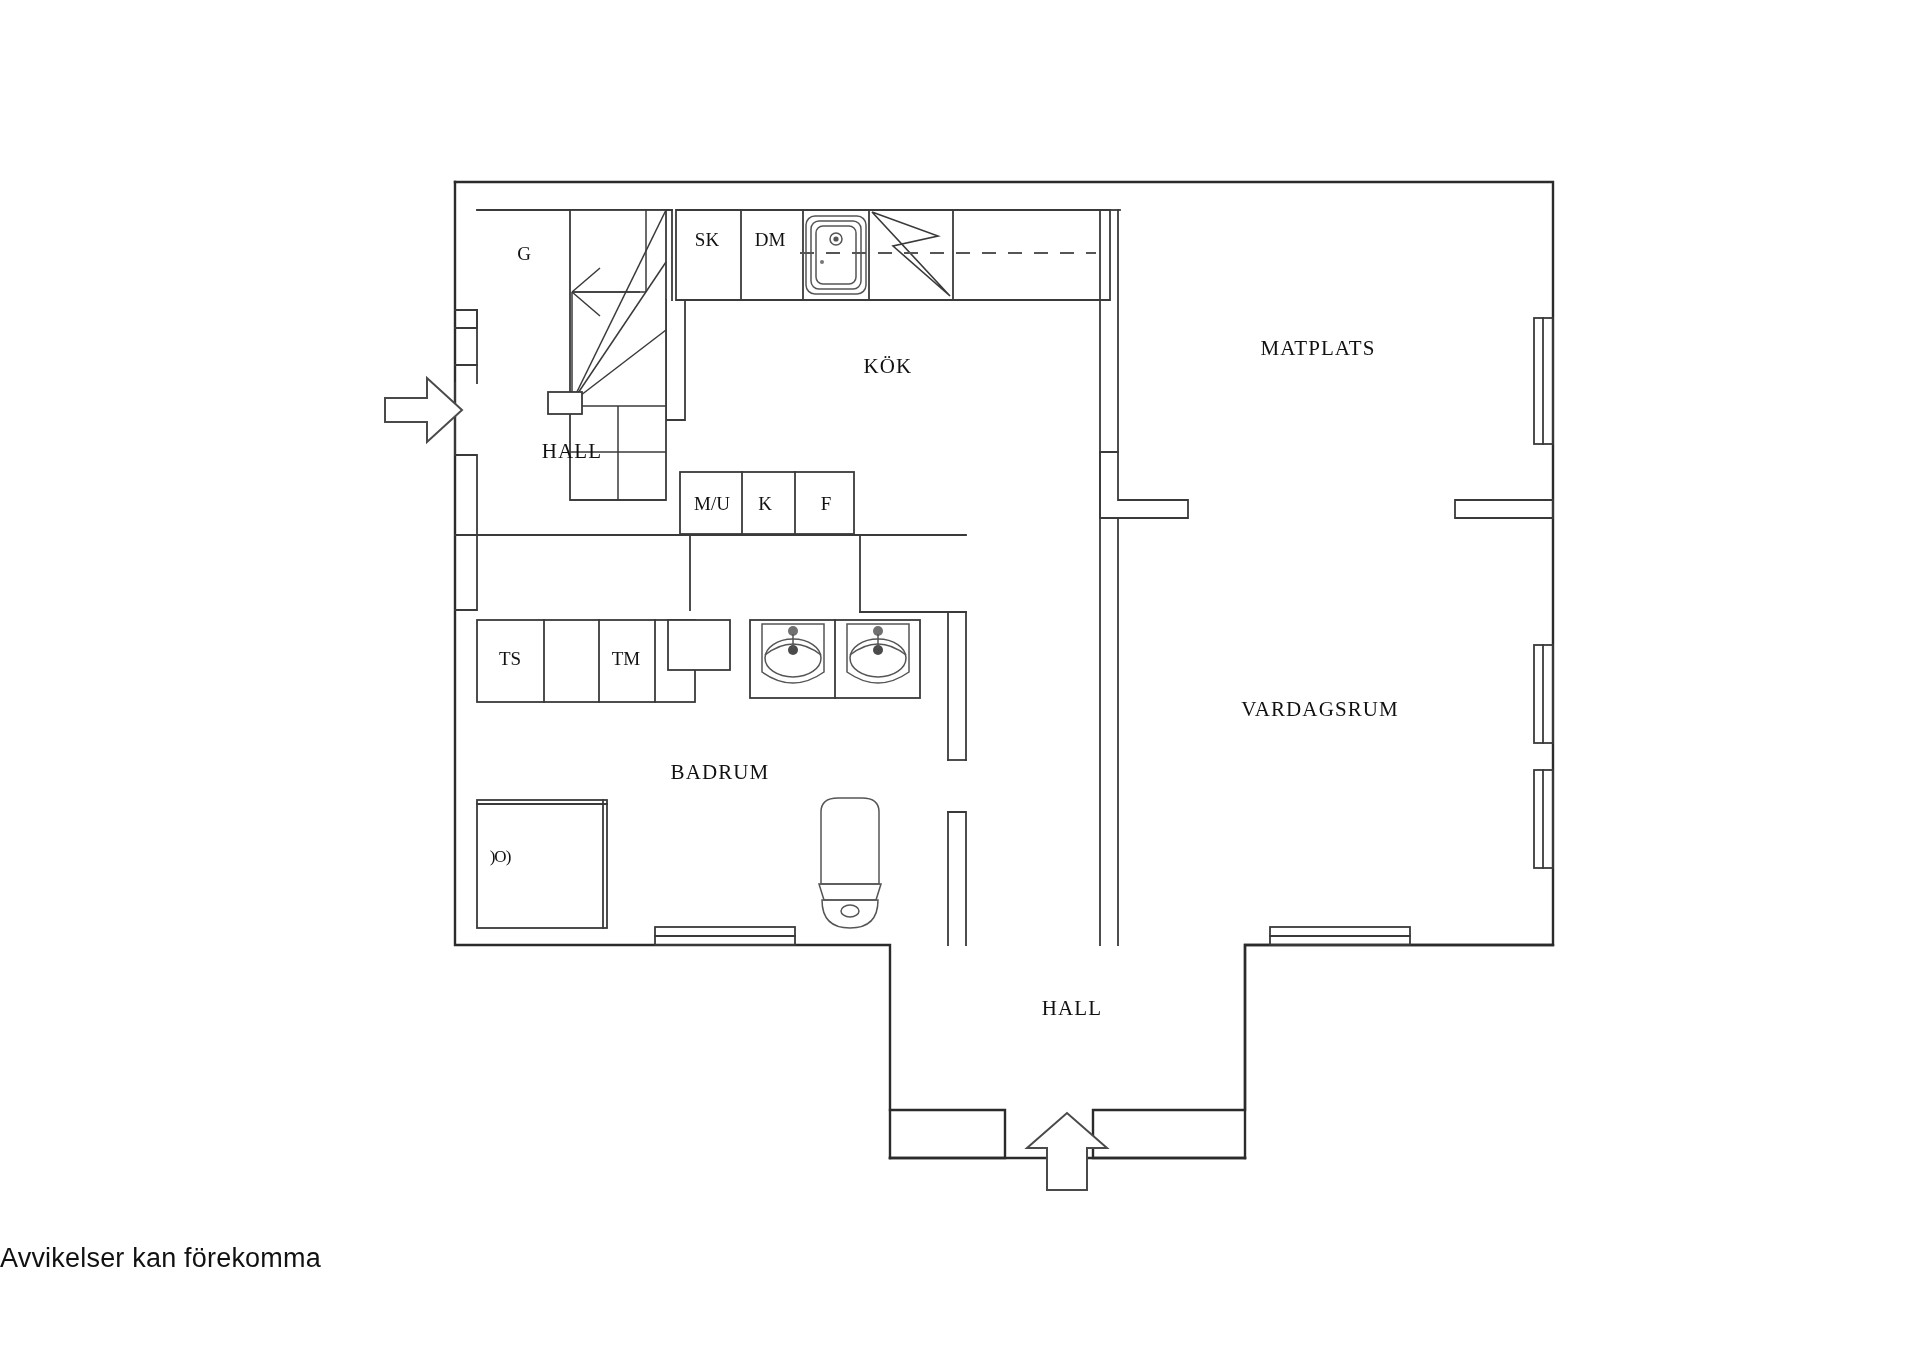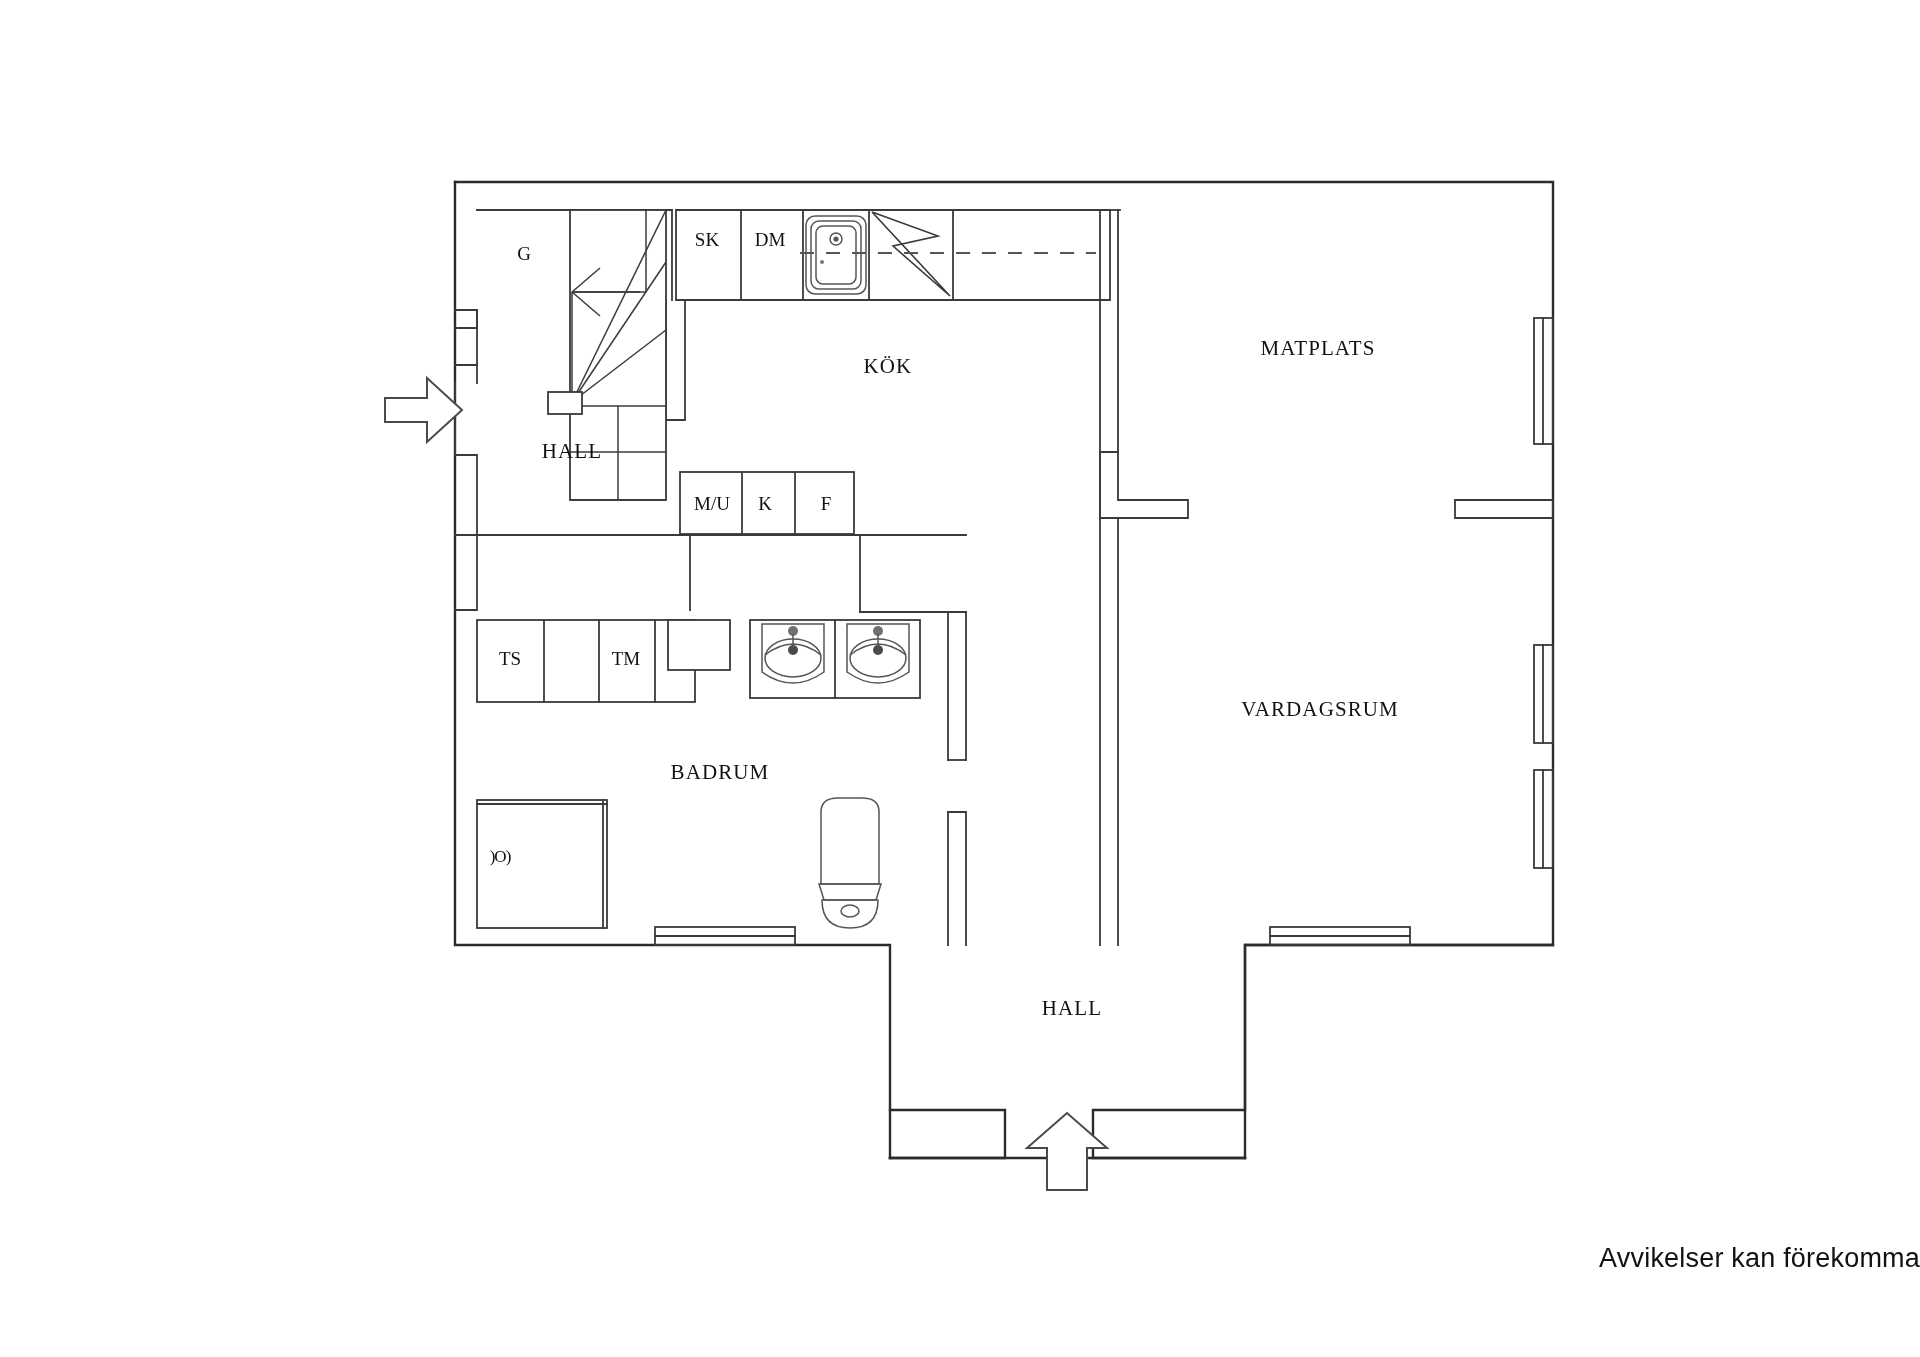--- a/index.html
+++ b/index.html
@@ -83,21 +83,21 @@
     font-size: 19px;
     fill: #111111;
     text-anchor: middle;
     dominant-baseline: middle;
   }
   .caption {
     position: absolute;
     left: 0;
     right: 0;
     top: 1243px;
-    text-align: right;
+    text-align: left;
     font-family: "Liberation Sans", sans-serif;
     font-size: 27px;
     color: #111111;
     letter-spacing: 0.2px;
   }
 </style>
 </head>
 <body>
 
 <div id="plan-root">

